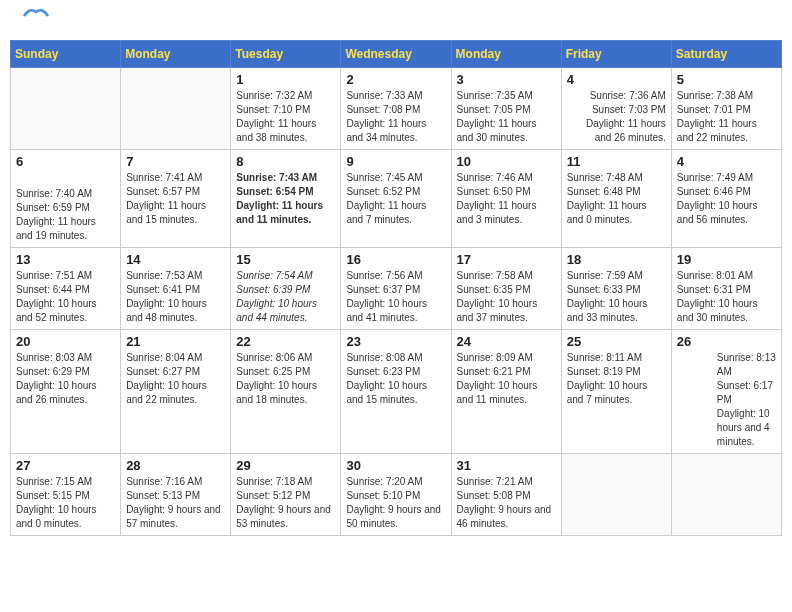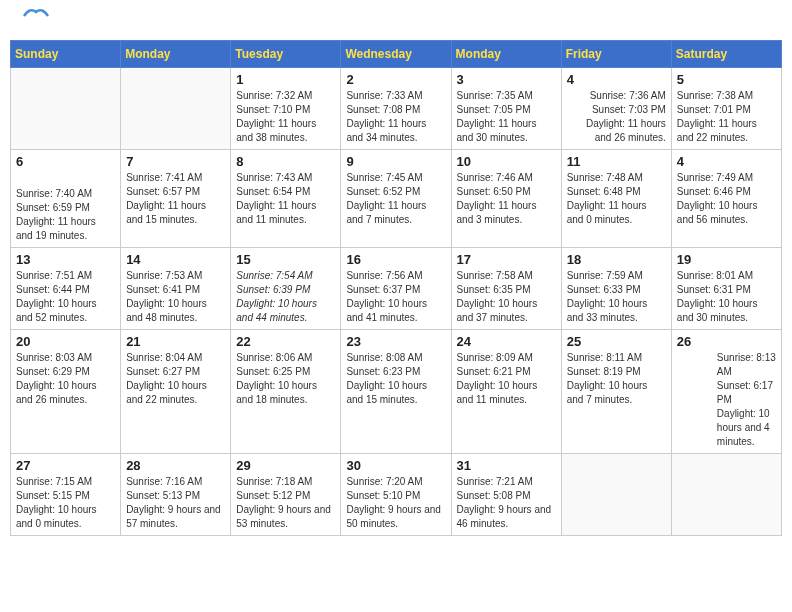--- a/index.html
+++ b/index.html
@@ -157,21 +157,21 @@
 Daylight: 11 hours and 19 minutes.</div>
         </td>
         <td>
           <span class="day-num">7</span>
           <div class="day-info" style="white-space: pre-line;">Sunrise: 7:41 AM
 Sunset: 6:57 PM
 Daylight: 11 hours and 15 minutes.</div>
         </td>
         <td>
           <span class="day-num">8</span>
-          <div class="day-info" style="white-space: pre-line;">Sunrise: 7:43 AM
+          <div class="day-info" style="white-space: pre-line; font-weight: bold;">Sunrise: 7:43 AM
 Sunset: 6:54 PM
 Daylight: 11 hours and 11 minutes.</div>
         </td>
         <td>
           <span class="day-num">9</span>
           <div class="day-info" style="white-space: pre-line;">Sunrise: 7:45 AM
 Sunset: 6:52 PM
 Daylight: 11 hours and 7 minutes.</div>
         </td>
         <td>

